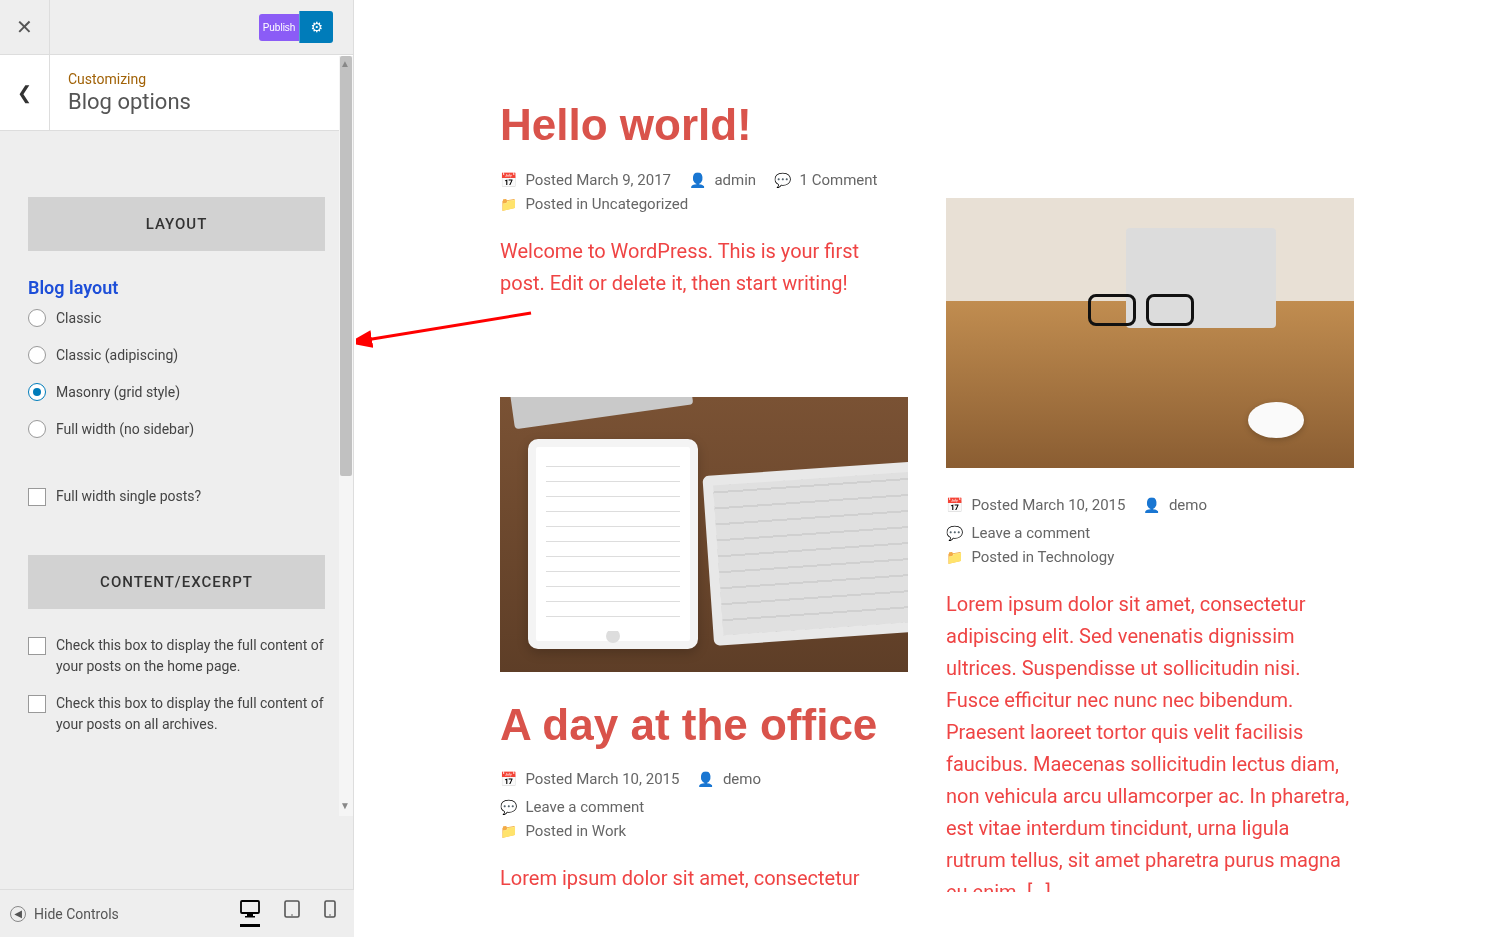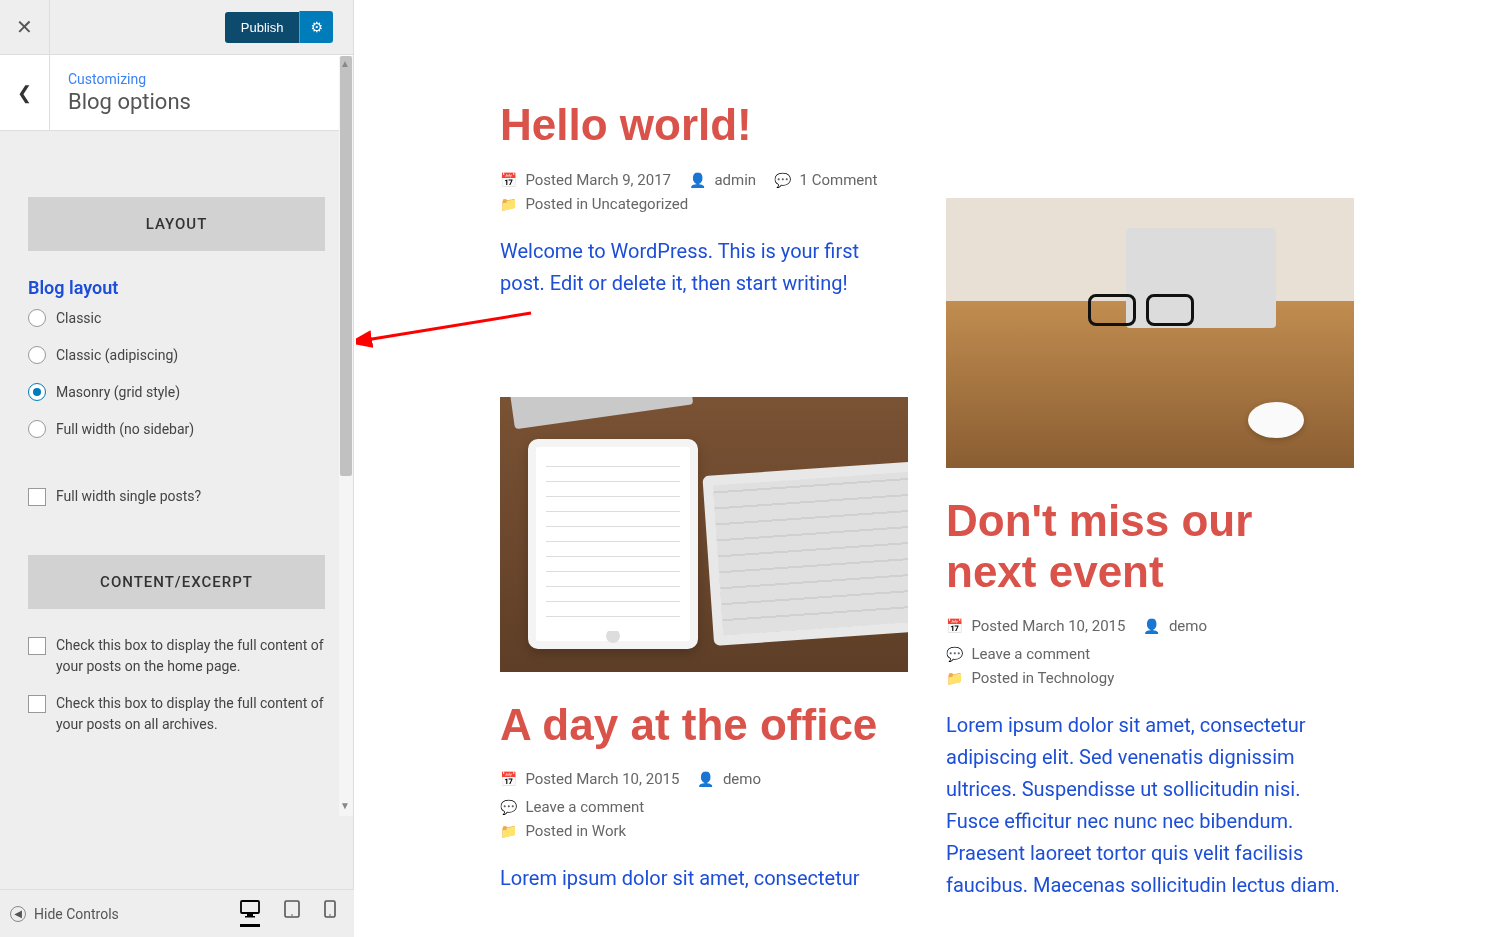--- a/index.html
+++ b/index.html
@@ -37,25 +37,25 @@
   justify-content: center;
   border-right: 1px solid #ddd;
   cursor: pointer;
 }
 .publish-group {
   display: flex;
   align-items: center;
   margin-right: 20px;
 }
 .publish-btn {
-  background: #0c4a6e;
+  background: #8b5cf6;
   color: #fff;
   border: none;
-  padding: 8px 16px;
-  font-size: 13px;
+  padding: 8px 4px;
+  font-size: 10px;
   border-radius: 3px 0 0 3px;
   cursor: pointer;
 }
 .gear-btn {
   background: #007cba;
   color: #fff;
   border: none;
   border-left: 1px solid rgba(255,255,255,0.3);
   padding: 8px 10px;
   font-size: 14px;
@@ -78,21 +78,21 @@
   justify-content: center;
   font-size: 18px;
   color: #333;
   cursor: pointer;
 }
 .section-titles {
   padding: 10px 18px;
 }
 .customizing-label {
   font-size: 14px;
-  color: #3b82f6;
+  color: #a16207;
 }
 .section-title {
   font-size: 22px;
   color: #555;
   font-weight: 400;
   margin-top: 2px;
 }
 .panel-scroll {
   height: 686px;
   overflow-y: auto;
@@ -274,21 +274,21 @@
   margin-bottom: 6px;
 }
 .meta-item {
   display: flex;
   align-items: center;
   gap: 8px;
 }
 .meta-icon { color: #666; font-size: 14px; }
 .excerpt {
   font-size: 20px;
-  color: #1d4ed8;
+  color: #ef4444;
   line-height: 1.6;
   margin-top: 22px;
 }
 .post-img {
   width: 408px;
   background: #8b6f4e;
   position: relative;
   overflow: hidden;
 }
 .img1 { height: 275px; margin-top: 68px; }
@@ -579,21 +579,20 @@
     <div class="col">
       <div class="col2-spacer"></div>
       <div class="post-img img2">
         <div class="wood"></div>
         <div class="laptop2"></div>
         <div class="glasses"></div>
         <div class="mouse"></div>
       </div>
 
       <div class="post" style="margin-top:28px;">
-        <h2 class="post-title" style="font-size:44px;">Don't miss our next event</h2>
         <div class="meta-row">
           <span class="meta-item">
               <span class="meta-icon">📅</span>
               <span>Posted March 10, 2015</span>
             </span>
           <span class="meta-item">
               <span class="meta-icon">👤</span>
               <span>demo</span>
             </span>
           <span class="meta-item">

